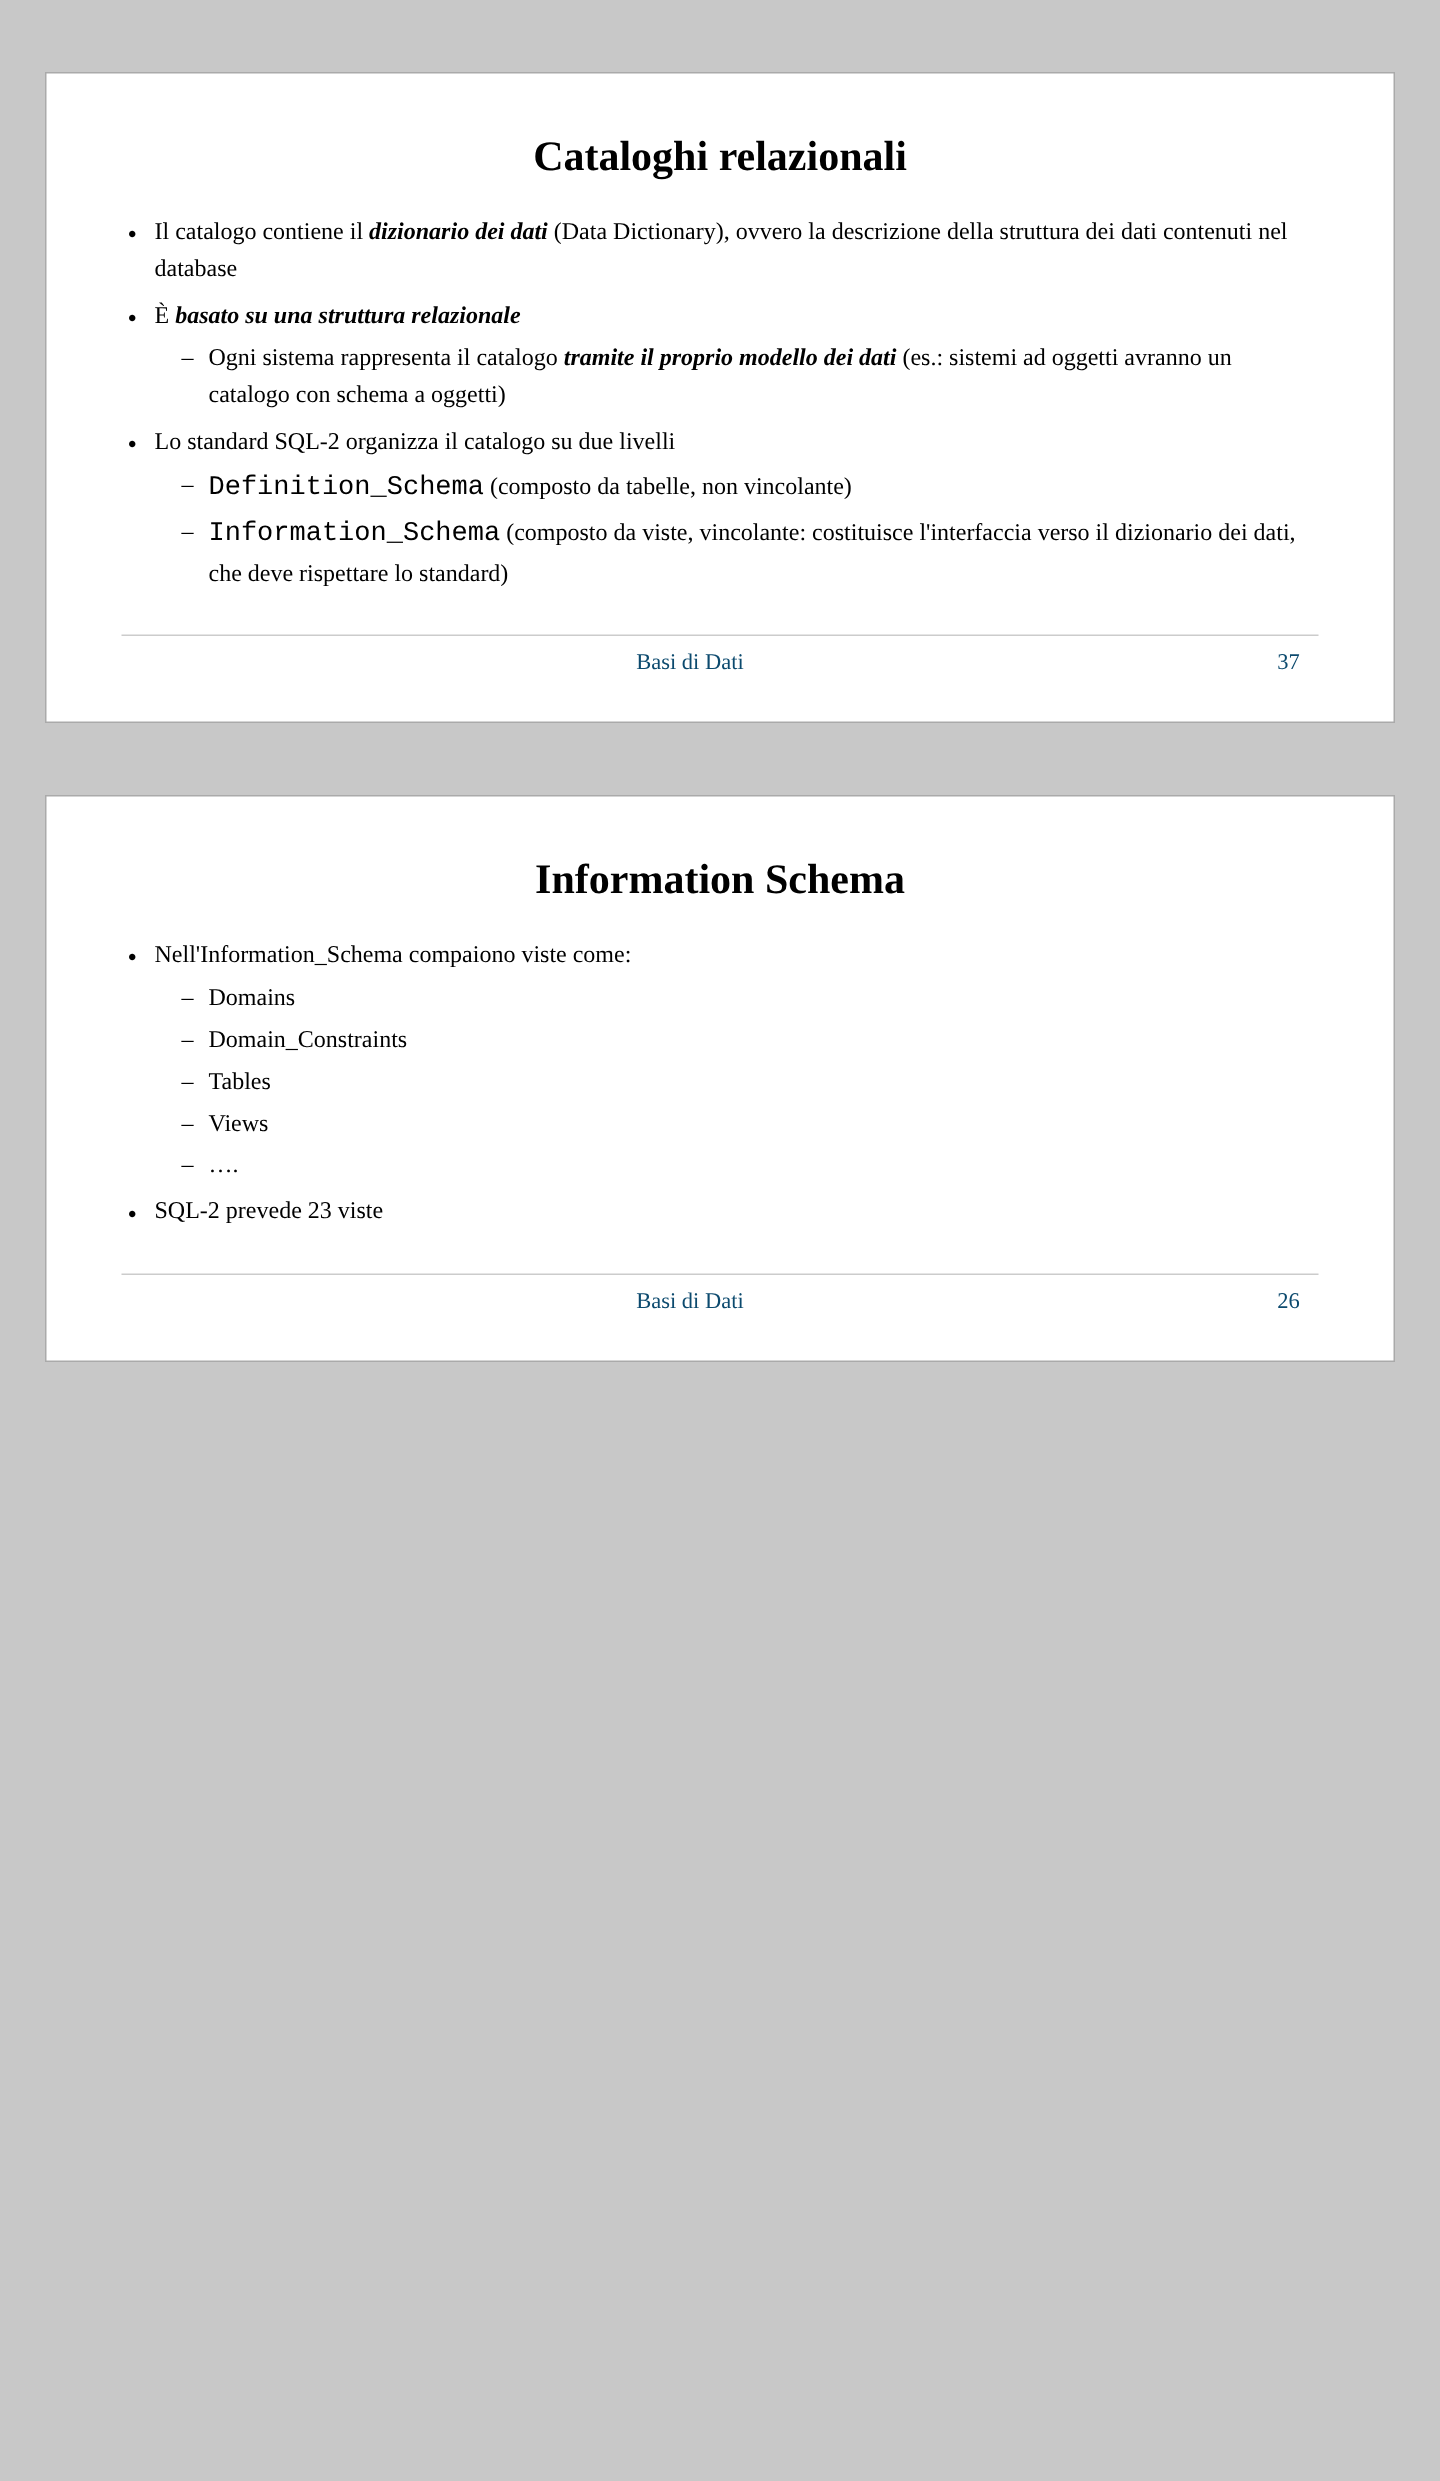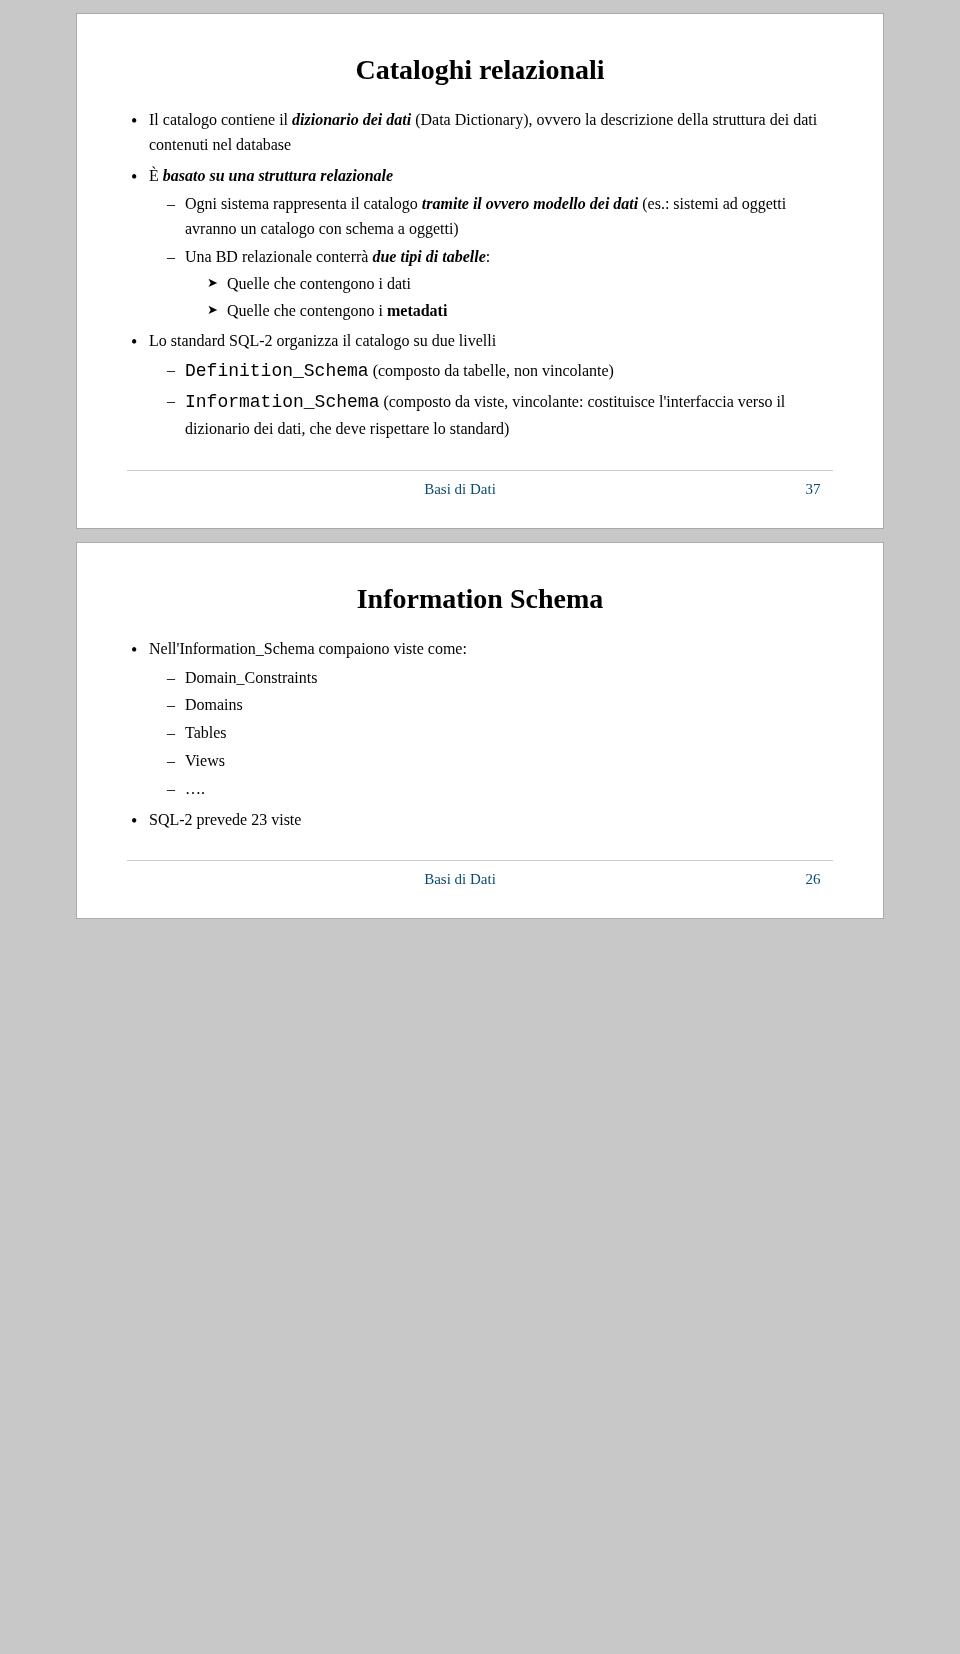--- a/index.html
+++ b/index.html
@@ -10,22 +10,22 @@
 
     body {
       background-color: #c8c8c8;
       font-family: 'Times New Roman', Times, serif;
       width: 960px;
       min-height: 1654px;
     }
 
     .slide {
       background-color: #ffffff;
-      margin: 13px auto;
-      width: 808px;
+      margin: 48px auto;
+      width: 900px;
       padding: 40px 50px 30px 50px;
       border: 1px solid #aaaaaa;
       position: relative;
     }
 
     .slide-title {
       font-size: 28px;
       font-weight: bold;
       text-align: center;
       margin-bottom: 22px;
@@ -139,32 +139,21 @@
     <ul class="main-list">
 
       <li>
         <span>Il catalogo contiene il <strong><em>dizionario dei dati</em></strong> (Data Dictionary), ovvero la descrizione della struttura dei dati contenuti nel database</span>
       </li>
 
       <li>
         <span>È <strong><em>basato su una struttura relazionale</em></strong></span>
         <ul class="sub-list">
           <li>
-            <span>Ogni sistema rappresenta il catalogo <strong><em>tramite il ovvero modello dei dati</em></strong> (es.: sistemi ad oggetti avranno un catalogo con schema a oggetti)</span>
-          </li>
-          <li>
-            <span>Una BD relazionale conterrà <strong><em>due tipi di tabelle</em></strong>:</span>
-            <ul class="sub-sub-list">
-              <li>
-                <span>Quelle che contengono i dati</span>
-              </li>
-              <li>
-                <span>Quelle che contengono i <strong>metadati</strong></span>
-              </li>
-            </ul>
+            <span>Ogni sistema rappresenta il catalogo <strong><em>tramite il proprio modello dei dati</em></strong> (es.: sistemi ad oggetti avranno un catalogo con schema a oggetti)</span>
           </li>
         </ul>
       </li>
 
       <li>
         <span>Lo standard SQL-2 organizza il catalogo su due livelli</span>
         <ul class="sub-list">
           <li>
             <span><code class="mono">Definition_Schema</code> (composto da tabelle, non vincolante)</span>
           </li>
@@ -185,22 +174,22 @@
 
 <div class="slide">
   <h1 class="slide-title">Information Schema</h1>
 
   <div class="slide-content">
     <ul class="main-list">
 
       <li>
         <span>Nell'Information_Schema compaiono viste come:</span>
         <ul class="sub-list">
+          <li><span>Domains</span></li>
           <li><span>Domain_Constraints</span></li>
-          <li><span>Domains</span></li>
           <li><span>Tables</span></li>
           <li><span>Views</span></li>
           <li><span>….</span></li>
         </ul>
       </li>
 
       <li>
         <span>SQL-2 prevede 23 viste</span>
       </li>
 

